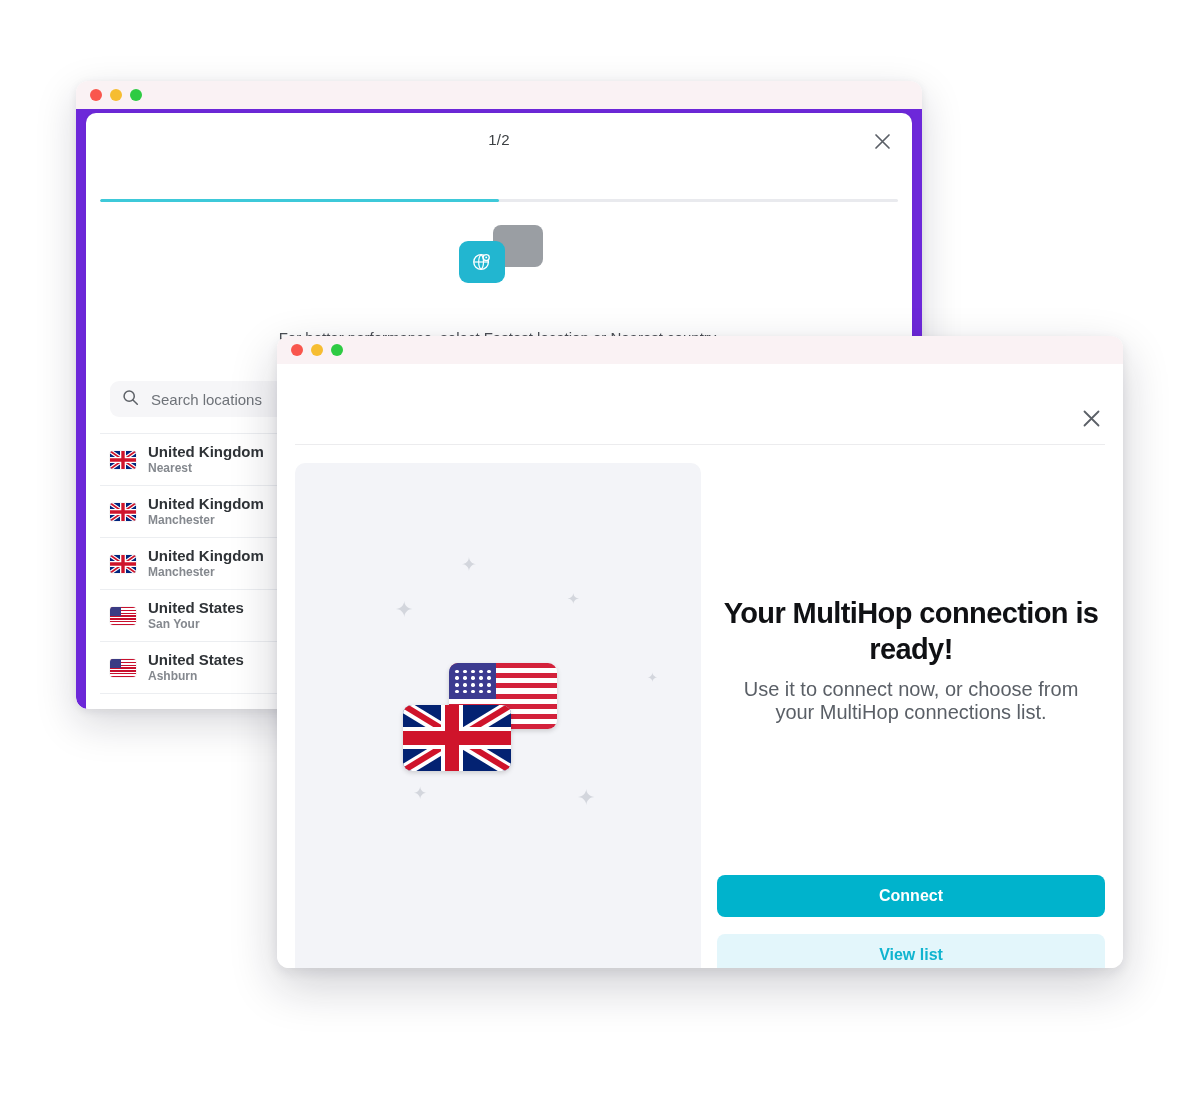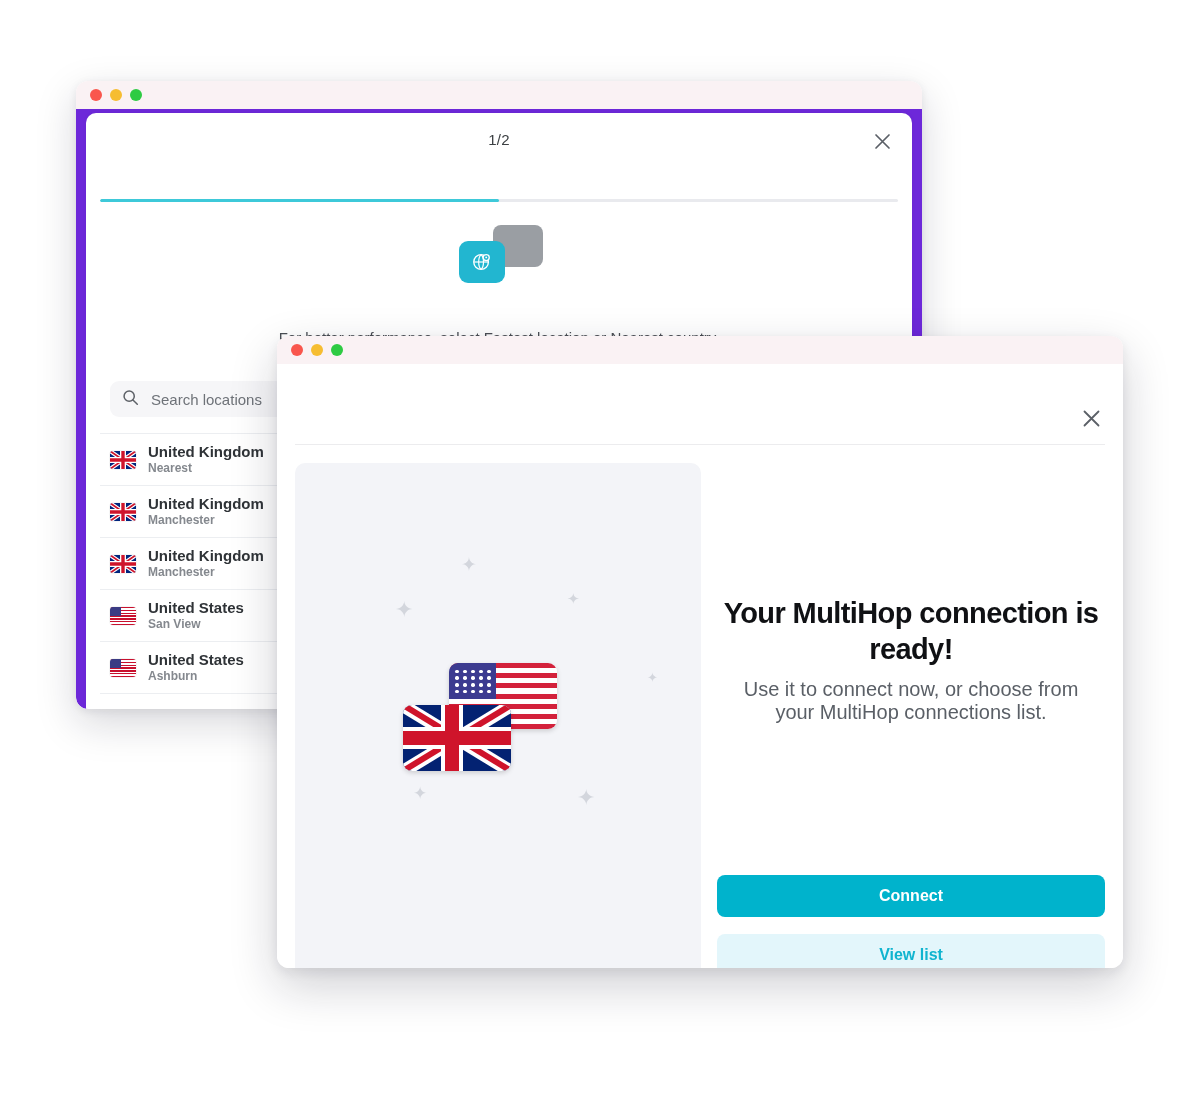--- a/index.html
+++ b/index.html
@@ -534,21 +534,21 @@
                 <div class="loc-city">Manchester</div>
               </div>
             </div>
             <div class="loc-row">
               <span class="flag flag-us">
                 <span class="us-stripes"></span>
                 <span class="us-canton"></span>
               </span>
               <div class="loc-text">
                 <div class="loc-country">United States</div>
-                <div class="loc-city">San View</div>
+                <div class="loc-city">San Your</div>
               </div>
             </div>
             <div class="loc-row">
               <span class="flag flag-us">
                 <span class="us-stripes"></span>
                 <span class="us-canton"></span>
               </span>
               <div class="loc-text">
                 <div class="loc-country">United States</div>
                 <div class="loc-city">Ashburn</div>

